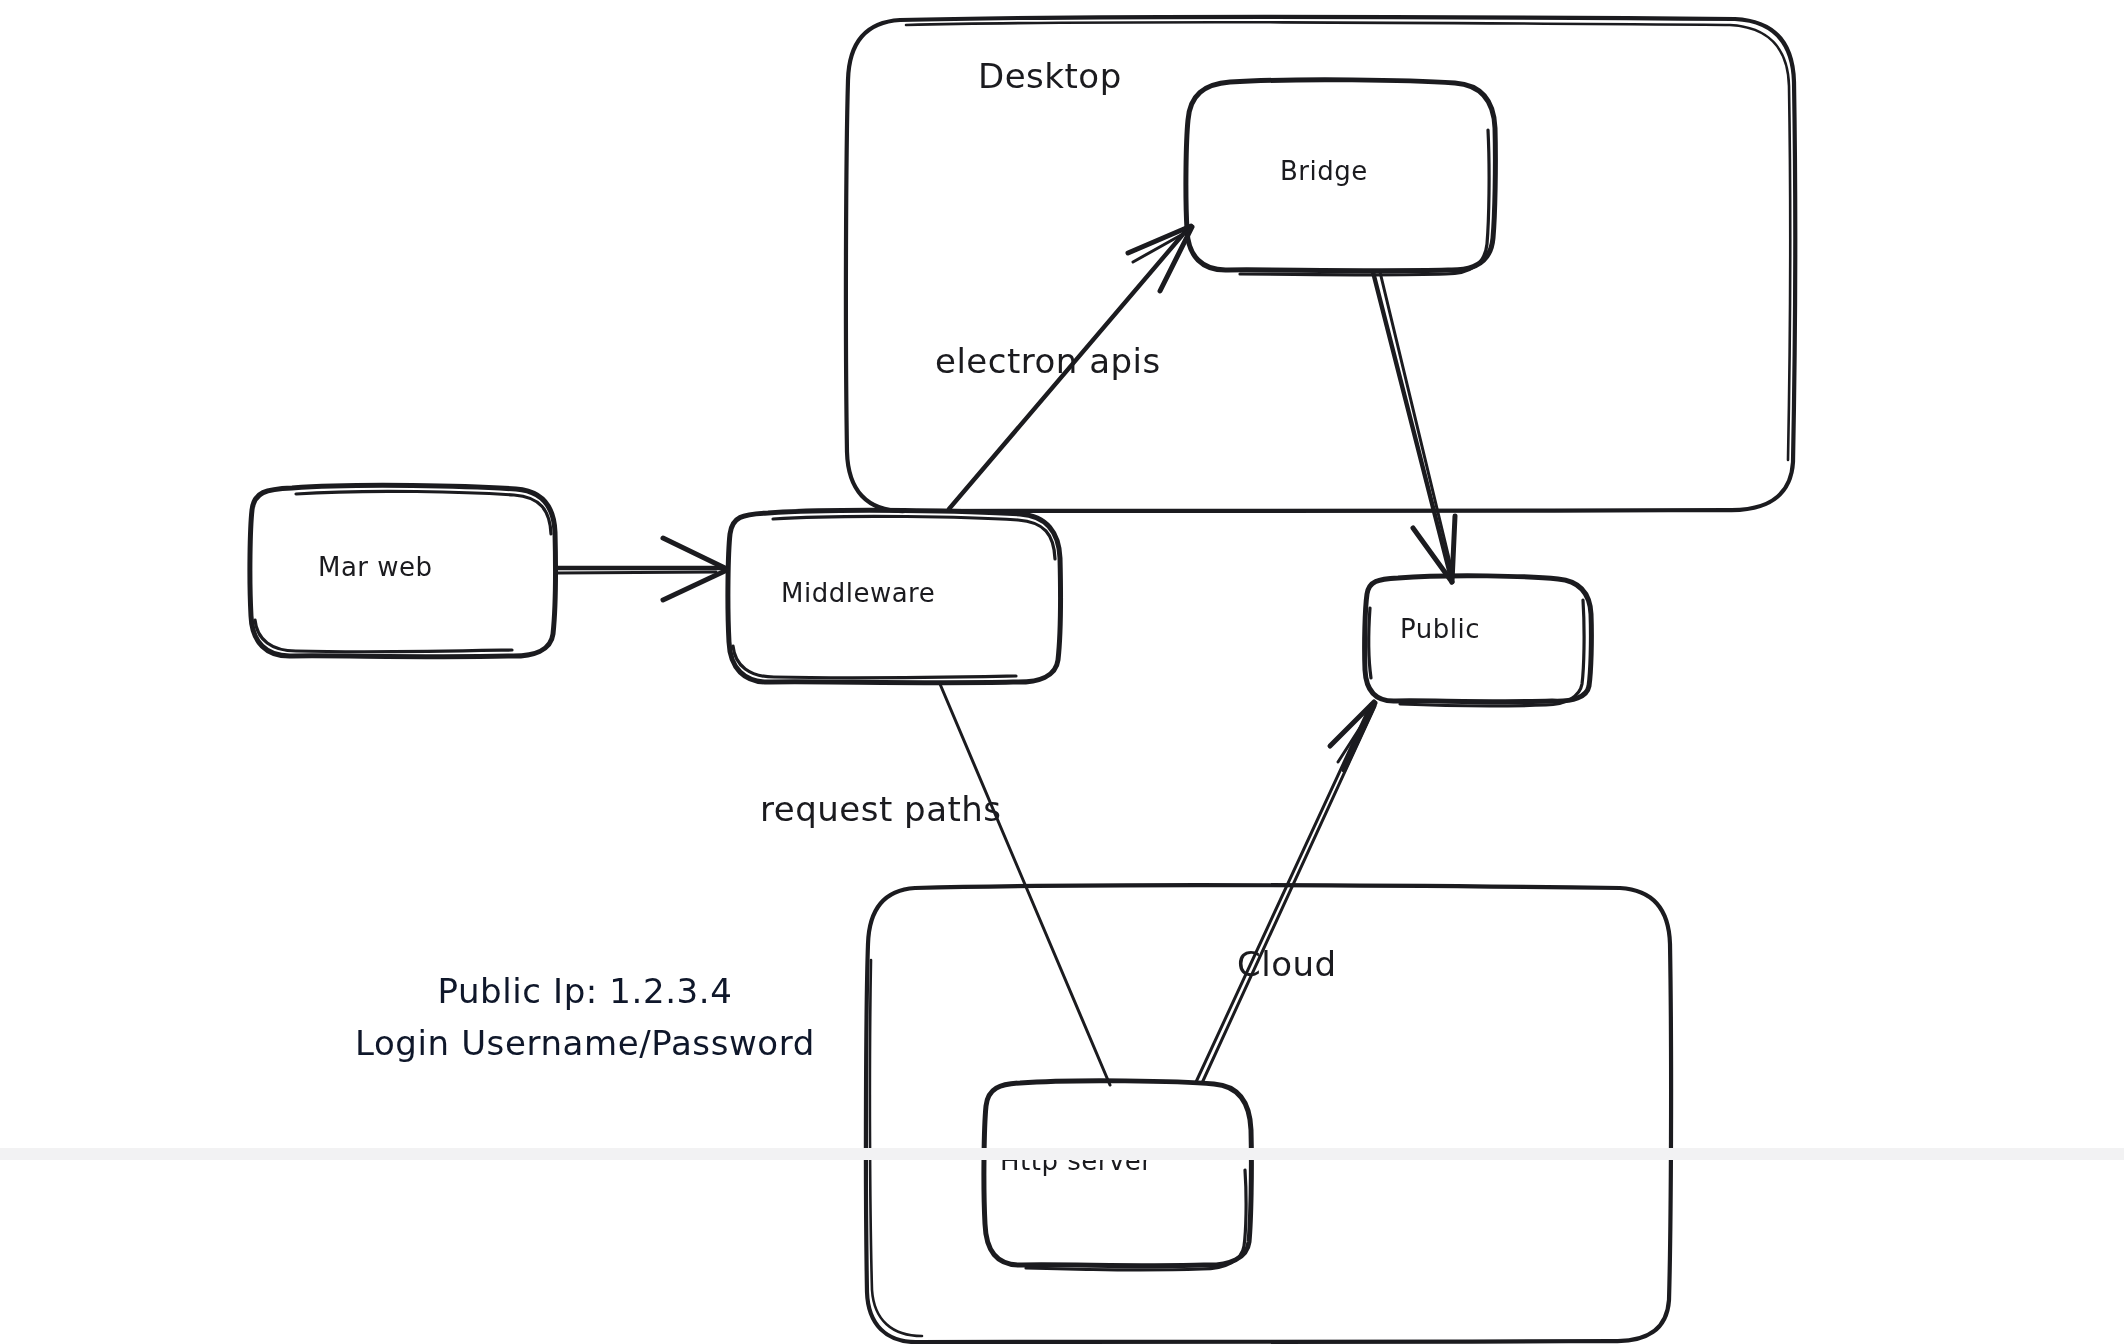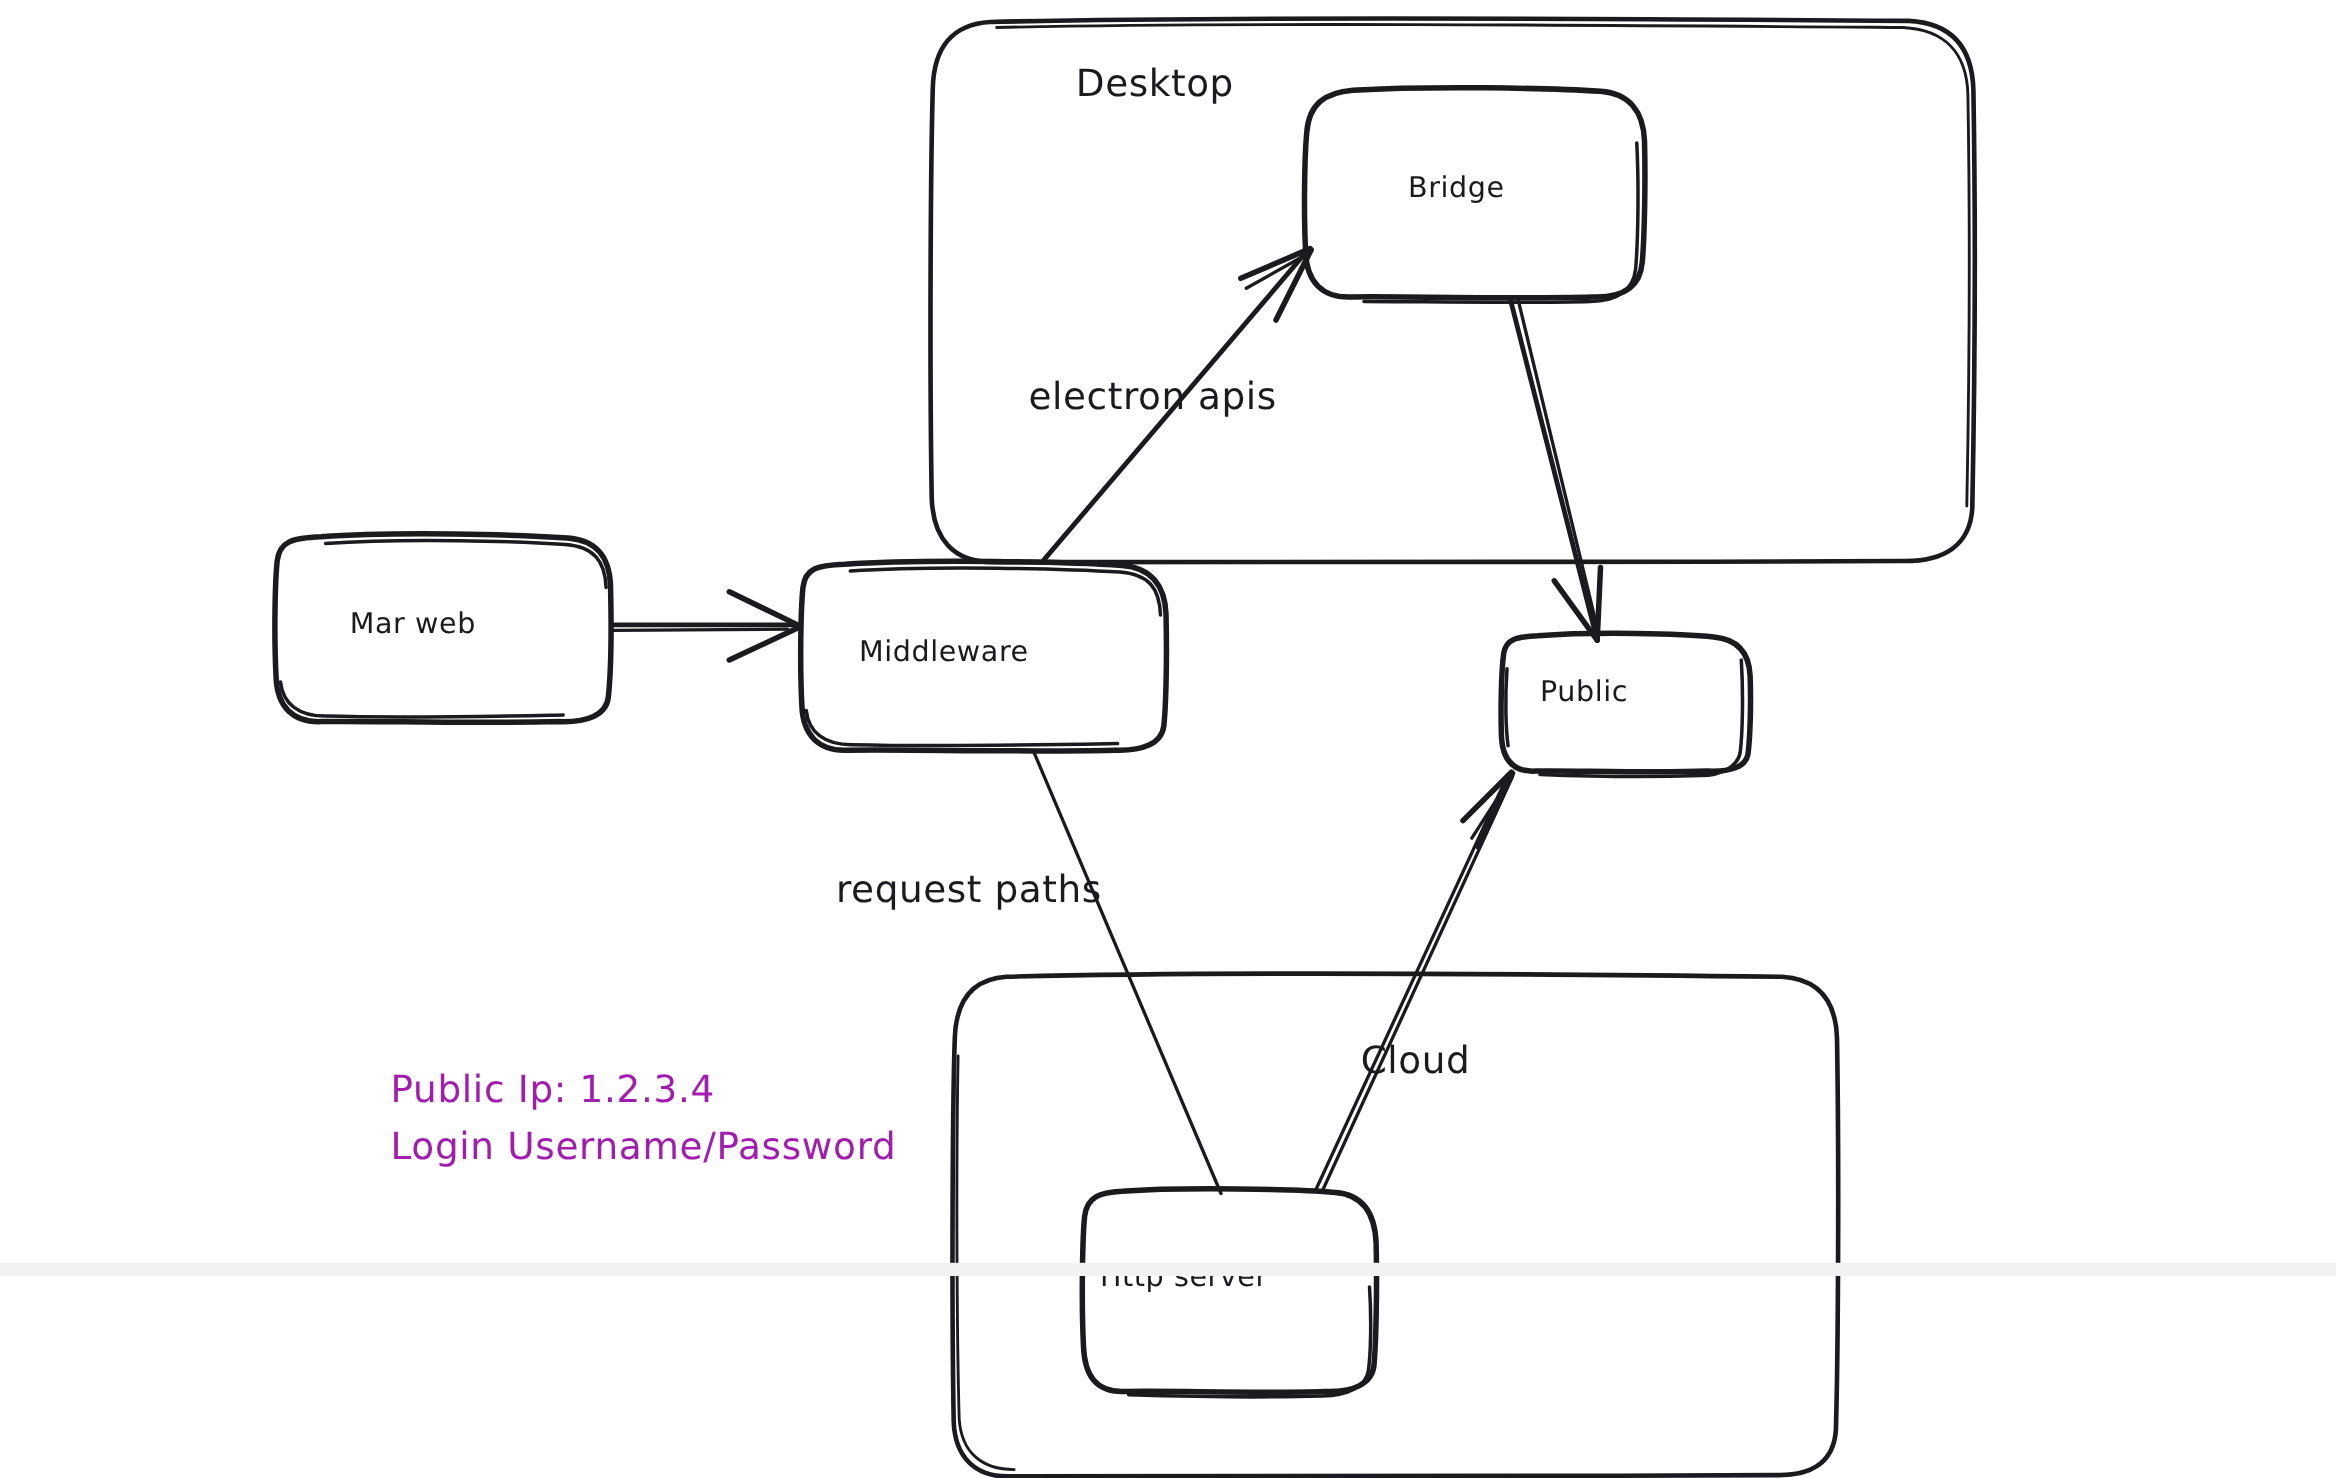--- a/index.html
+++ b/index.html
@@ -41,23 +41,24 @@
   .container-label {
     font-size: 34px;
   }
   .edge-label {
     font-size: 34px;
   }
   .note-block {
     position: absolute;
     font-size: 34px;
     line-height: 52px;
-    color: #a21caf;
+    color: #0f172a;
     white-space: pre;
     letter-spacing: 0.6px;
+    text-align: center;
   }
   .bottom-strip {
     position: absolute;
     left: 0;
     bottom: 0;
     width: 2124px;
     height: 12px;
     background: #f2f2f3;
   }
 </style>

